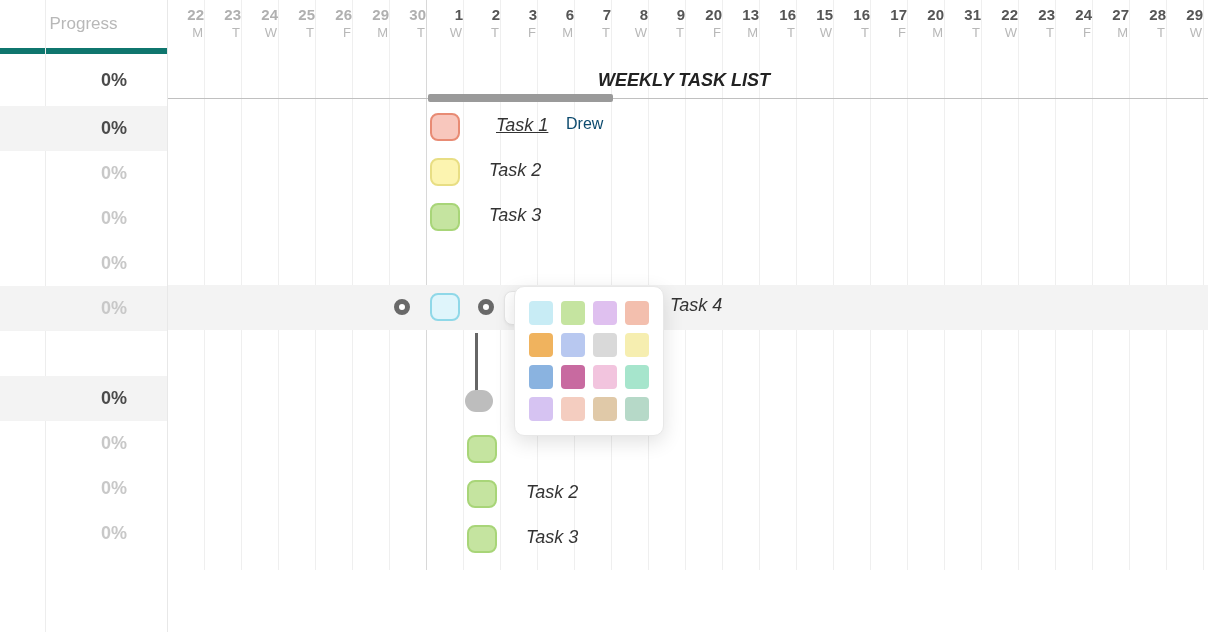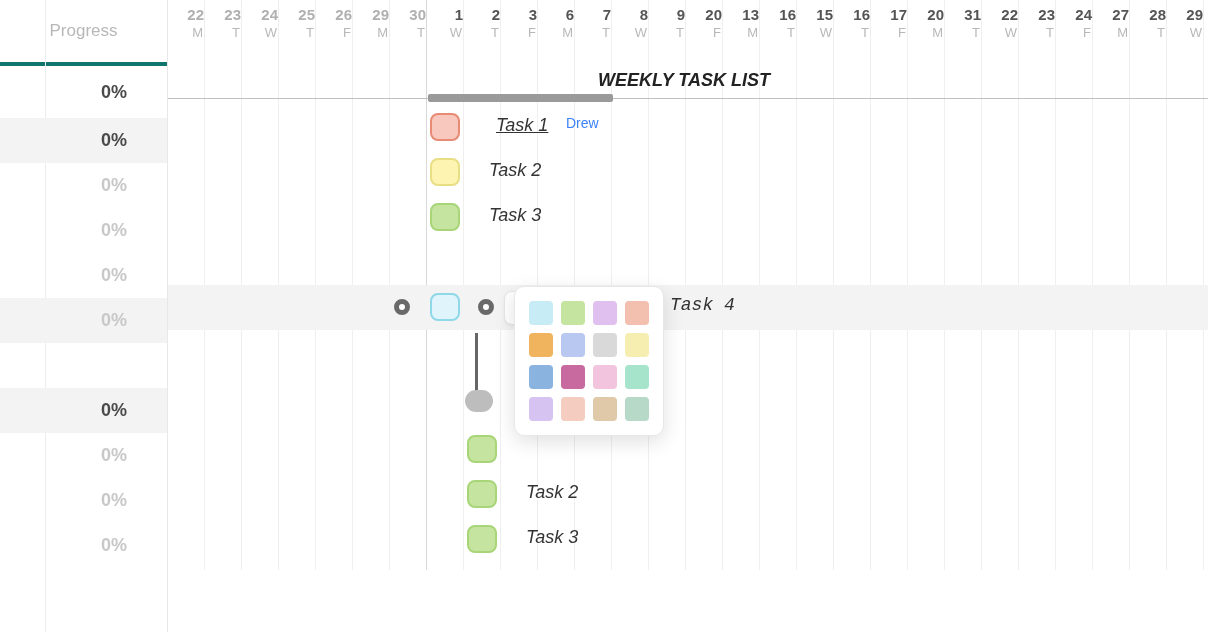--- a/index.html
+++ b/index.html
@@ -25,27 +25,27 @@
   }
   .sidebar-vline {
     position: absolute;
     top: 0;
     bottom: 0;
     left: 45px;
     width: 1px;
     background: #ededed;
   }
   .progress-header {
-    height: 66px;
+    height: 54px;
     display: flex;
     align-items: center;
     justify-content: center;
     color: #b8b8b8;
     font-size: 17px;
-    border-bottom: 4px solid #0f766e;
+    border-bottom: 6px solid #0f766e;
     background: #fff;
   }
   .sidebar-rows {
     position: relative;
   }
   .progress-row {
     height: 45px;
     display: flex;
     align-items: center;
     justify-content: flex-end;
@@ -152,22 +152,22 @@
   }
   .chip.pill { border-radius: 14px; }
   .task-label {
     position: absolute;
     font-size: 18px;
     font-style: italic;
     color: #333;
   }
   .assignee {
     position: absolute;
-    font-size: 14px;
-    color: #3b82f6;
+    font-size: 16px;
+    color: #0c4a6e;
   }
   .subgroup-mark {
     position: absolute;
     width: 28px;
     height: 22px;
     background: #bdbdbd;
     border-radius: 13px;
   }
   .subgroup-vline {
     position: absolute;
@@ -486,21 +486,21 @@
                 </svg>
             </div>
             <div class="tbtn">
               <div class="dots">
                   <span></span>
                   <span></span>
                   <span></span>
                 </div>
             </div>
           </div>
-          <div class="task-label" style="left:502px; top:10px;font-family:Liberation Mono, monospace;">Task 4</div>
+          <div class="task-label" style="left:502px; top:10px;">Task 4</div>
         </div>
 
         <div class="subgroup-vline" style="top:283px; height:70px;"></div>
         <div class="subgroup-mark" style="left:297px; top:340px;"></div>
 
         <div id="subtask-rows" style="position:absolute; top:377px; left:0; right:0;">
             <div class="task-row">
               <div class="chip" style="left: 299px; top: 8px; background: rgb(197, 228, 160); border: 2px solid rgb(168, 213, 120);"></div>
             </div>
             <div class="task-row">

